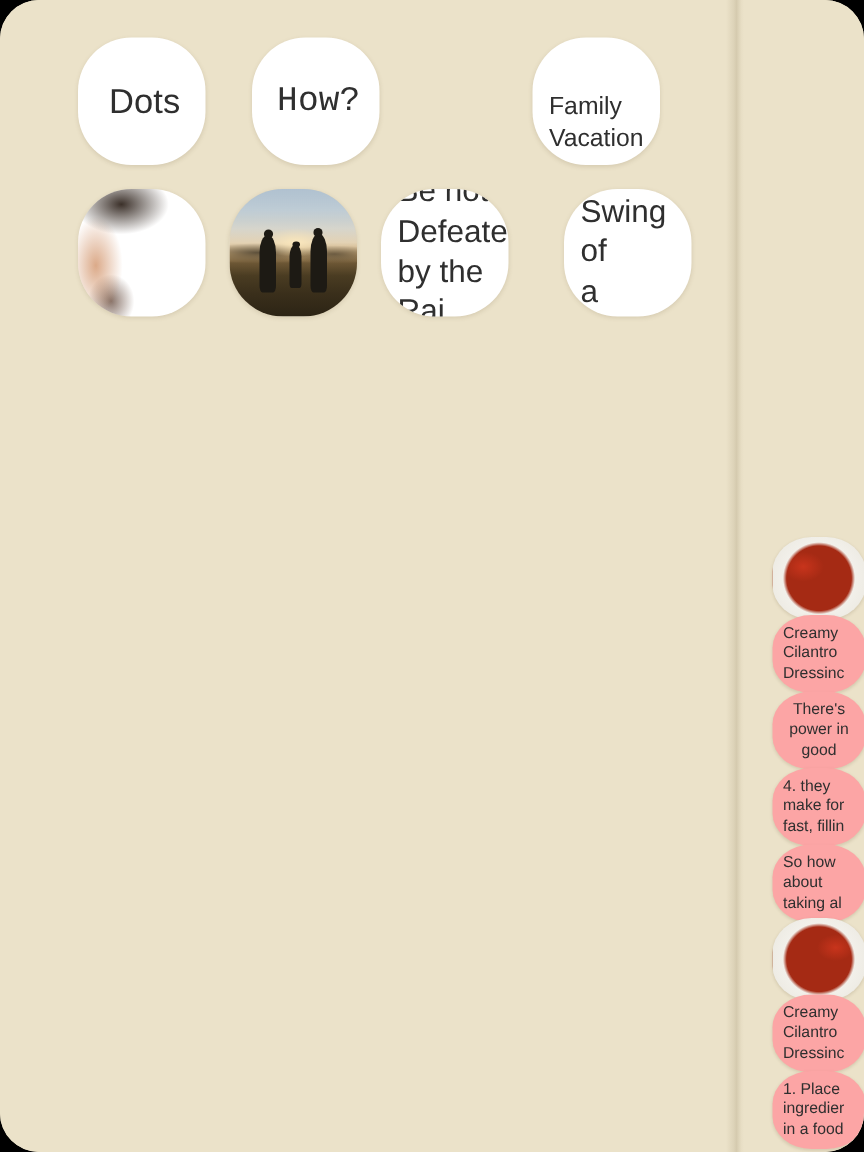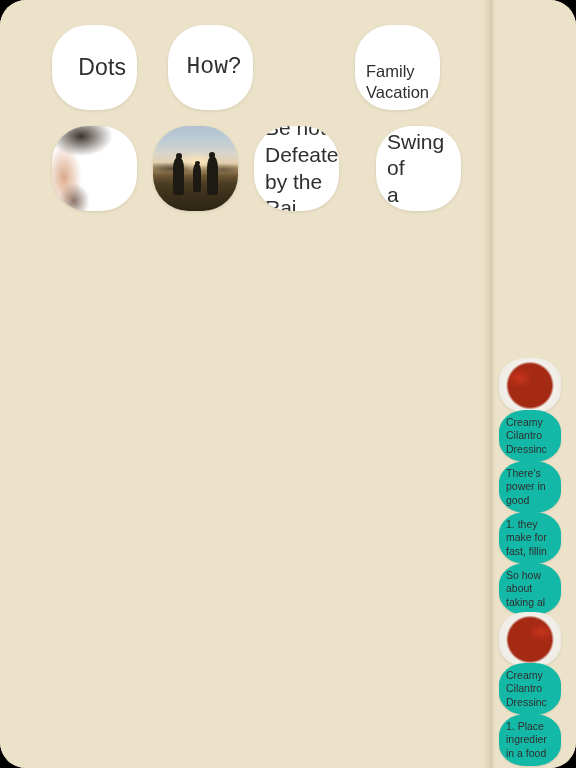--- a/index.html
+++ b/index.html
@@ -76,21 +76,21 @@
   .bubble .label {
     display: block;
     width: 100%;
     padding: 0 11px;
     box-sizing: border-box;
     color: #2f2f2f;
     line-height: 1.27;
     white-space: pre-line;
     overflow: hidden;
   }
-  .bubble.center .label { text-align: right; padding-left: 15px; }
+  .bubble.center .label { text-align: center; padding-left: 15px; }
   .bubble.one-line .label { font-size: 23px; letter-spacing: 0.1px; }
   .bubble.two-line .label { font-size: 16.5px; margin-top: 29px; }
   .bubble.three-line .label { font-size: 21px; }
 
   .bubble.photo { background-size: cover; background-position: center; }
 
   
   .photo-rock {
     background-image:
       linear-gradient(118deg,
@@ -141,23 +141,23 @@
     height: 15%;
     left: 21%;
     top: -10%;
     background: #1d1a14;
     border-radius: 50%;
   }
 
   
   .mini {
     position: absolute;
-    left: 3px;
+    left: 19px;
     width: 62px;
-    background: #14b8a6;
+    background: #fca5a5;
     border-radius: 42%;
     box-sizing: border-box;
     overflow: hidden;
     display: flex;
     align-items: center;
     box-shadow: 0 1px 2px rgba(120,105,70,0.18);
   }
   .mini .label {
     display: block;
     width: 100%;
@@ -250,28 +250,28 @@
   <div id="sidebar">
 
     <div class="mini photo photo-salad" style="top:358px; height:55px;"></div>
 
     <div class="mini" style="top:410px; height:52px;">
       <span class="label">Creamy
 Cilantro
 Dressinc</span>
     </div>
 
-    <div class="mini" style="top:461px; height:52px;">
+    <div class="mini" style="top:461px; height:52px;text-align:center;">
       <span class="label">There's
 power in
 good</span>
     </div>
 
     <div class="mini" style="top:512px; height:52px;">
-      <span class="label">1.  they
+      <span class="label">4.  they
 make for
 fast, fillin</span>
     </div>
 
     <div class="mini" style="top:563px; height:52px;">
       <span class="label">So how
 about
 taking al</span>
     </div>
 

